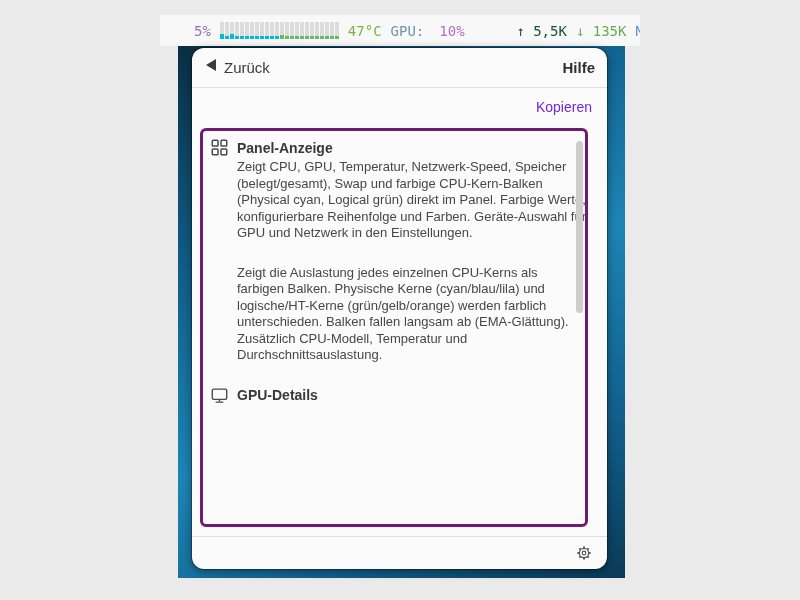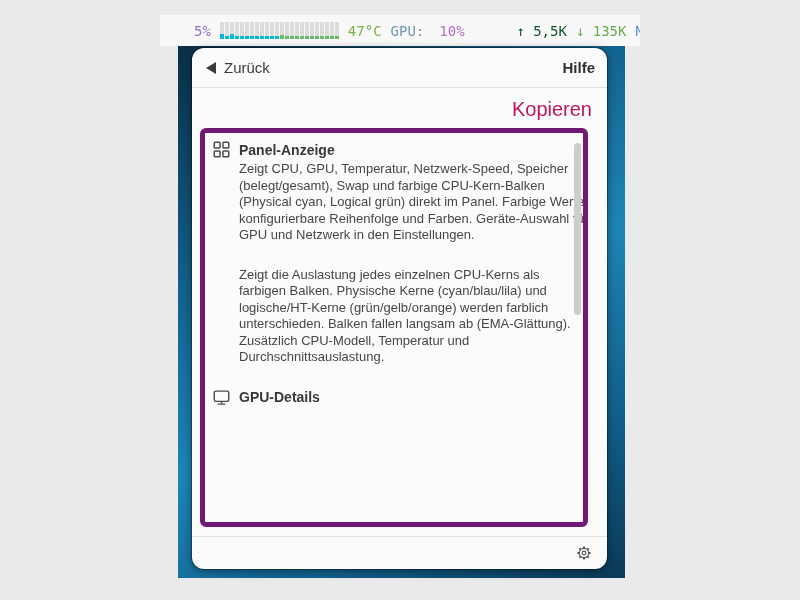--- a/index.html
+++ b/index.html
@@ -19,30 +19,30 @@
   
   .desktop-bg{position:absolute;left:178px;top:46px;width:447px;height:532px;
     background:linear-gradient(150deg,#0a2e44 0%,#11608c 30%,#1d85b5 55%,#11618e 78%,#0a3a57 100%);}
 
   
   .popup{position:absolute;left:192px;top:48px;width:415px;height:521px;
     background:#fbfbfb;border-radius:12px;
     box-shadow:0 0 0 1px rgba(0,0,0,.30),0 2px 10px rgba(0,0,0,.45);}
   .popup-header{height:40px;display:flex;align-items:center;justify-content:space-between;
     padding:0 8px 0 14px;border-bottom:1px solid #e1e1e1;box-sizing:border-box;}
-  .back-button{display:flex;align-items:center;gap:8px;font-size:15px;color:#3a3a3a;cursor:default;}
+  .back-button{display:flex;align-items:flex-start;gap:8px;font-size:15px;color:#3a3a3a;cursor:default;}
   .back-tri{width:0;height:0;border-top:6px solid transparent;border-bottom:6px solid transparent;
     border-right:10px solid #3a3a3a;display:inline-block;}
   .help-title{font-size:15px;font-weight:bold;color:#2f2f2f;padding-right:4px;}
 
   .copy-row{text-align:right;padding:10px 15px 6px 0;}
-  .copy-btn{font-size:20px;color:#be185d;}
+  .copy-btn{font-size:14px;color:#6d28d9;}
 
   .content-box{position:absolute;left:8px;top:80px;width:388px;height:399px;
-    border:5px solid #701a75;border-radius:6px;box-sizing:border-box;
+    border:3px solid #701a75;border-radius:6px;box-sizing:border-box;
     padding:8px 10px 0 8px;overflow:hidden;background:#fbfbfb;}
   .section{margin-bottom:23px;}
   .sec-head{display:flex;align-items:center;gap:9px;margin-bottom:3px;}
   .sec-icon{width:17px;height:17px;flex:0 0 auto;color:#4a4a4a;display:inline-flex;}
   .sec-icon svg{width:17px;height:17px;}
   .sec-title{font-size:14px;font-weight:bold;color:#383838;}
   .sec-body{font-size:13px;line-height:16.5px;color:#474747;margin-left:26px;width:350px;}
 
   .scroll-thumb{position:absolute;right:2px;top:10px;width:7px;height:172px;
     border-radius:4px;background:#cdcdcd;}

